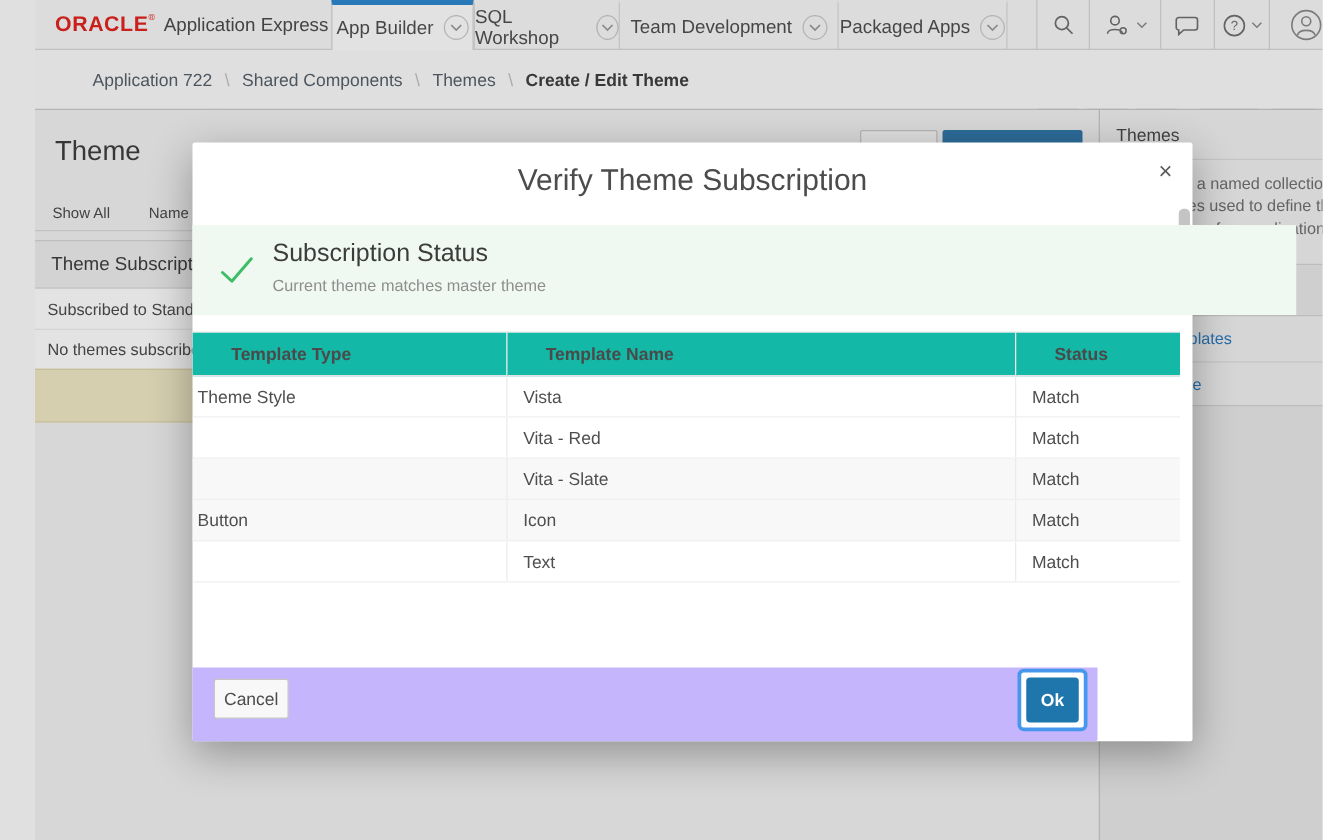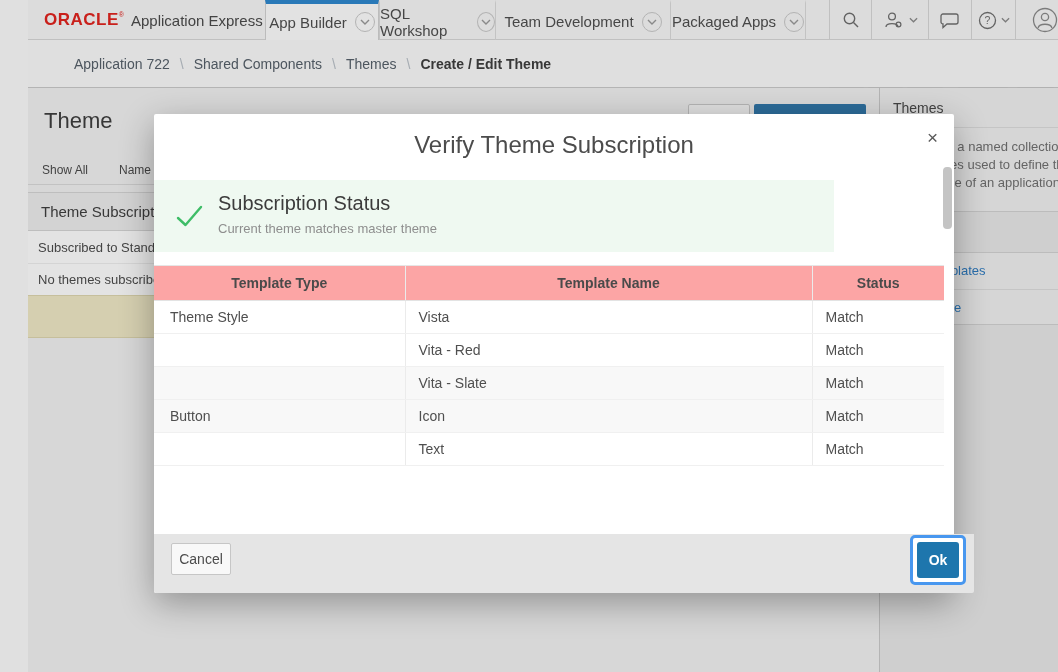--- a/index.html
+++ b/index.html
@@ -55,33 +55,33 @@
 
   
   .overlay { position:absolute; left:0; top:0; width:1058px; height:672px; background:rgba(0,0,0,0.10); z-index:50; }
 
   
   .modal { position:absolute; left:126px; top:114px; width:800px; height:479px; background:#ffffff; border-radius:2px;
            box-shadow:0 10px 34px rgba(0,0,0,0.32); z-index:100; }
   .m-title { padding-top:17px; text-align:center; font-size:24px; color:#4c4c4c; font-weight:400; }
   .m-close { position:absolute; right:16px; top:14px; font-size:19px; color:#5a5a5a; cursor:pointer; line-height:1; }
   .m-thumb { position:absolute; right:2px; top:53px; width:9px; height:62px; background:#c4c4c4; border-radius:4px; }
-  .m-status { position:absolute; left:0; top:66px; width:680px; height:72px; background:#eff9f1; }
+  .m-status { position:absolute; left:0; top:66px; width:883px; height:72px; background:#eff9f1; }
   .m-status .chk { position:absolute; left:22px; top:24px; }
   .m-status .h { position:absolute; left:64px; top:12px; font-size:20px; color:#3c3c3c; }
   .m-status .s { position:absolute; left:64px; top:41px; font-size:13px; color:#8e8e8e; }
   .m-tablewrap { position:absolute; left:0; top:151px; width:790px; height:269px; overflow:hidden; }
   table.vt { width:790px; border-collapse:collapse; table-layout:fixed; }
-  table.vt th { height:35px; background:#fca5a5; border-top:1px solid #e6e6e6; border-bottom:1px solid #e3e3e3;
-                font-size:14px; font-weight:bold; color:#4a4a4a; text-align:center; }
+  table.vt th { height:35px; background:#14b8a6; border-top:1px solid #e6e6e6; border-bottom:1px solid #e3e3e3;
+                font-size:14px; font-weight:bold; color:#4a4a4a; text-align:left;padding-left:31px; }
   table.vt th + th, table.vt td + td { border-left:1px solid #ebebeb; }
-  table.vt td { height:33px; font-size:14px; color:#4f4f4f; border-bottom:1px solid #f0f0f0; padding-left:16px; }
+  table.vt td { height:33px; font-size:14px; color:#4f4f4f; border-bottom:1px solid #f0f0f0; padding-left:4px; }
   table.vt td.st, table.vt td.nm { padding-left:13px; }
   table.vt tr.alt td { background:#f8f8f8; }
-  .m-footer { position:absolute; left:0; top:420px; width:820px; height:59px; background:#e5e5e5; border-radius:0 0 2px 2px; }
+  .m-footer { position:absolute; left:0; top:420px; width:724px; height:59px; background:#c4b5fd; border-radius:0 0 2px 2px; }
   .btn-cancel { position:absolute; left:17px; top:9px; width:60px; height:32px; background:#f8f8f8; border:1px solid #c6c6c6;
                 border-radius:2px; font-size:14px; color:#4c4c4c; font-family:inherit; cursor:pointer; }
   .ok-ring { position:absolute; right:8px; top:1px; width:56px; height:50px; border:3px solid #4897ef; border-radius:5px; background:#fff; padding:4px; }
   .btn-ok { width:42px; height:36px; background:#1e76ad; border:none; border-radius:3px; color:#fff; font-weight:bold;
             font-size:14px; font-family:inherit; cursor:pointer; }
 </style>
 </head>
 <body>
 
 <div id="screen">

